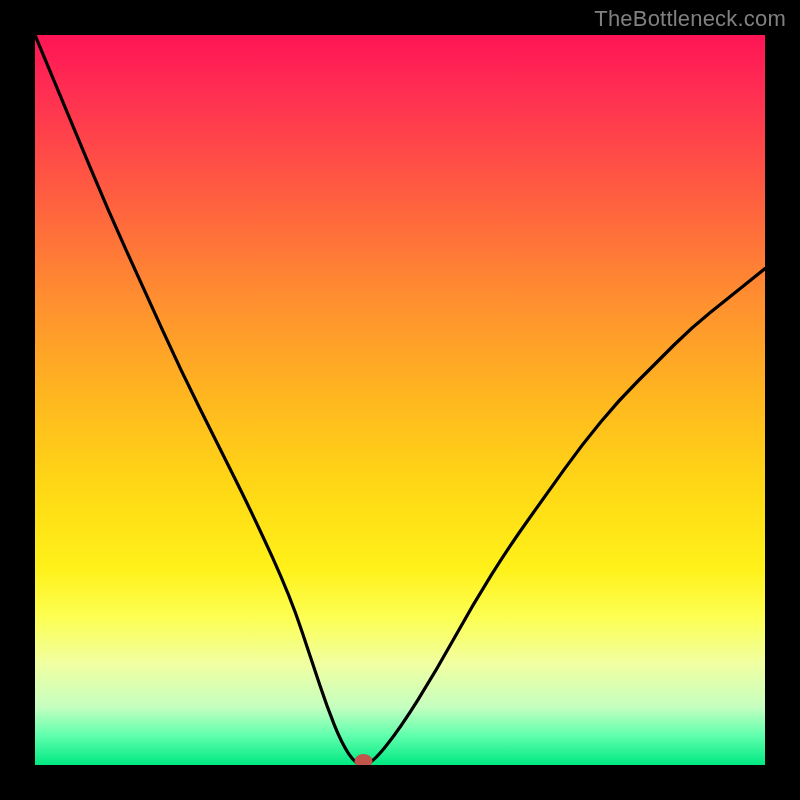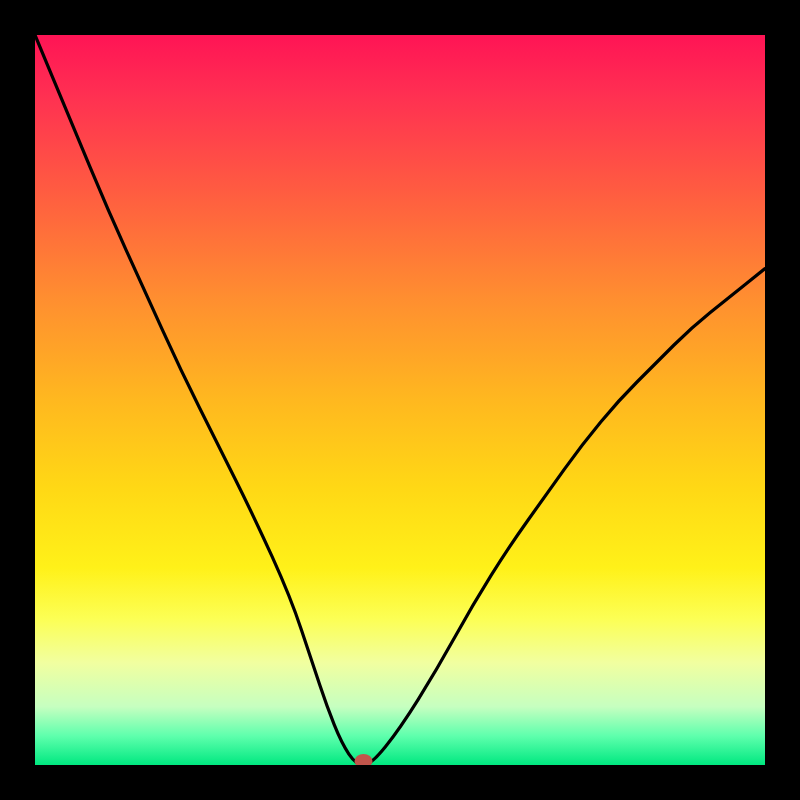--- a/index.html
+++ b/index.html
@@ -65,20 +65,21 @@
   }
   .marker {
     fill: #c1554b;
     stroke: none;
   }
 </style>
 </head>
 <body>
 
 <div class="frame">
+  <div class="watermark">TheBottleneck.com</div>
 
   <div class="plot-area">
     <svg class="curve-svg" viewBox="0 0 730 730" preserveAspectRatio="none">
       <path id="curve" class="curve-path" d="M 0 0 Q 0 0 18.25 43.80000000000001 Q 36.5 87.60000000000002 54.75 131.40000000000003 Q 73 175.20000000000005 91.25 215.35000000000002 Q 109.5 255.5 127.75 295.65 Q 146 335.79999999999995 164.25 372.29999999999995 Q 182.5 408.8 200.75 445.29999999999995 Q 219 481.79999999999995 237.25 521.95 Q 255.49999999999997 562.1 266.45 594.95 Q 277.4 627.8 284.7 649.7 Q 292 671.6 299.29999999999995 689.85 Q 306.59999999999997 708.1 313.9 719.05 Q 321.2 730 328.5 730 Q 335.8 730 350.4 711.75 Q 365 693.5 383.25 664.3 Q 401.50000000000006 635.1 419.75 602.25 Q 438 569.4 456.25 540.2 Q 474.5 511 492.75 485.45 Q 510.99999999999994 459.9 529.25 434.35 Q 547.5 408.8 565.75 386.9 Q 584 365 602.25 346.75 Q 620.5 328.49999999999994 638.75 310.25 Q 657 292 675.25 277.4 Q 693.5 262.8 711.75 248.2 T 730 233.59999999999997"></path>
       <ellipse id="marker" class="marker" rx="9" ry="7" cx="328.5" cy="726"></ellipse>
     </svg>
   </div>
 </div>
 
 </body></html>

